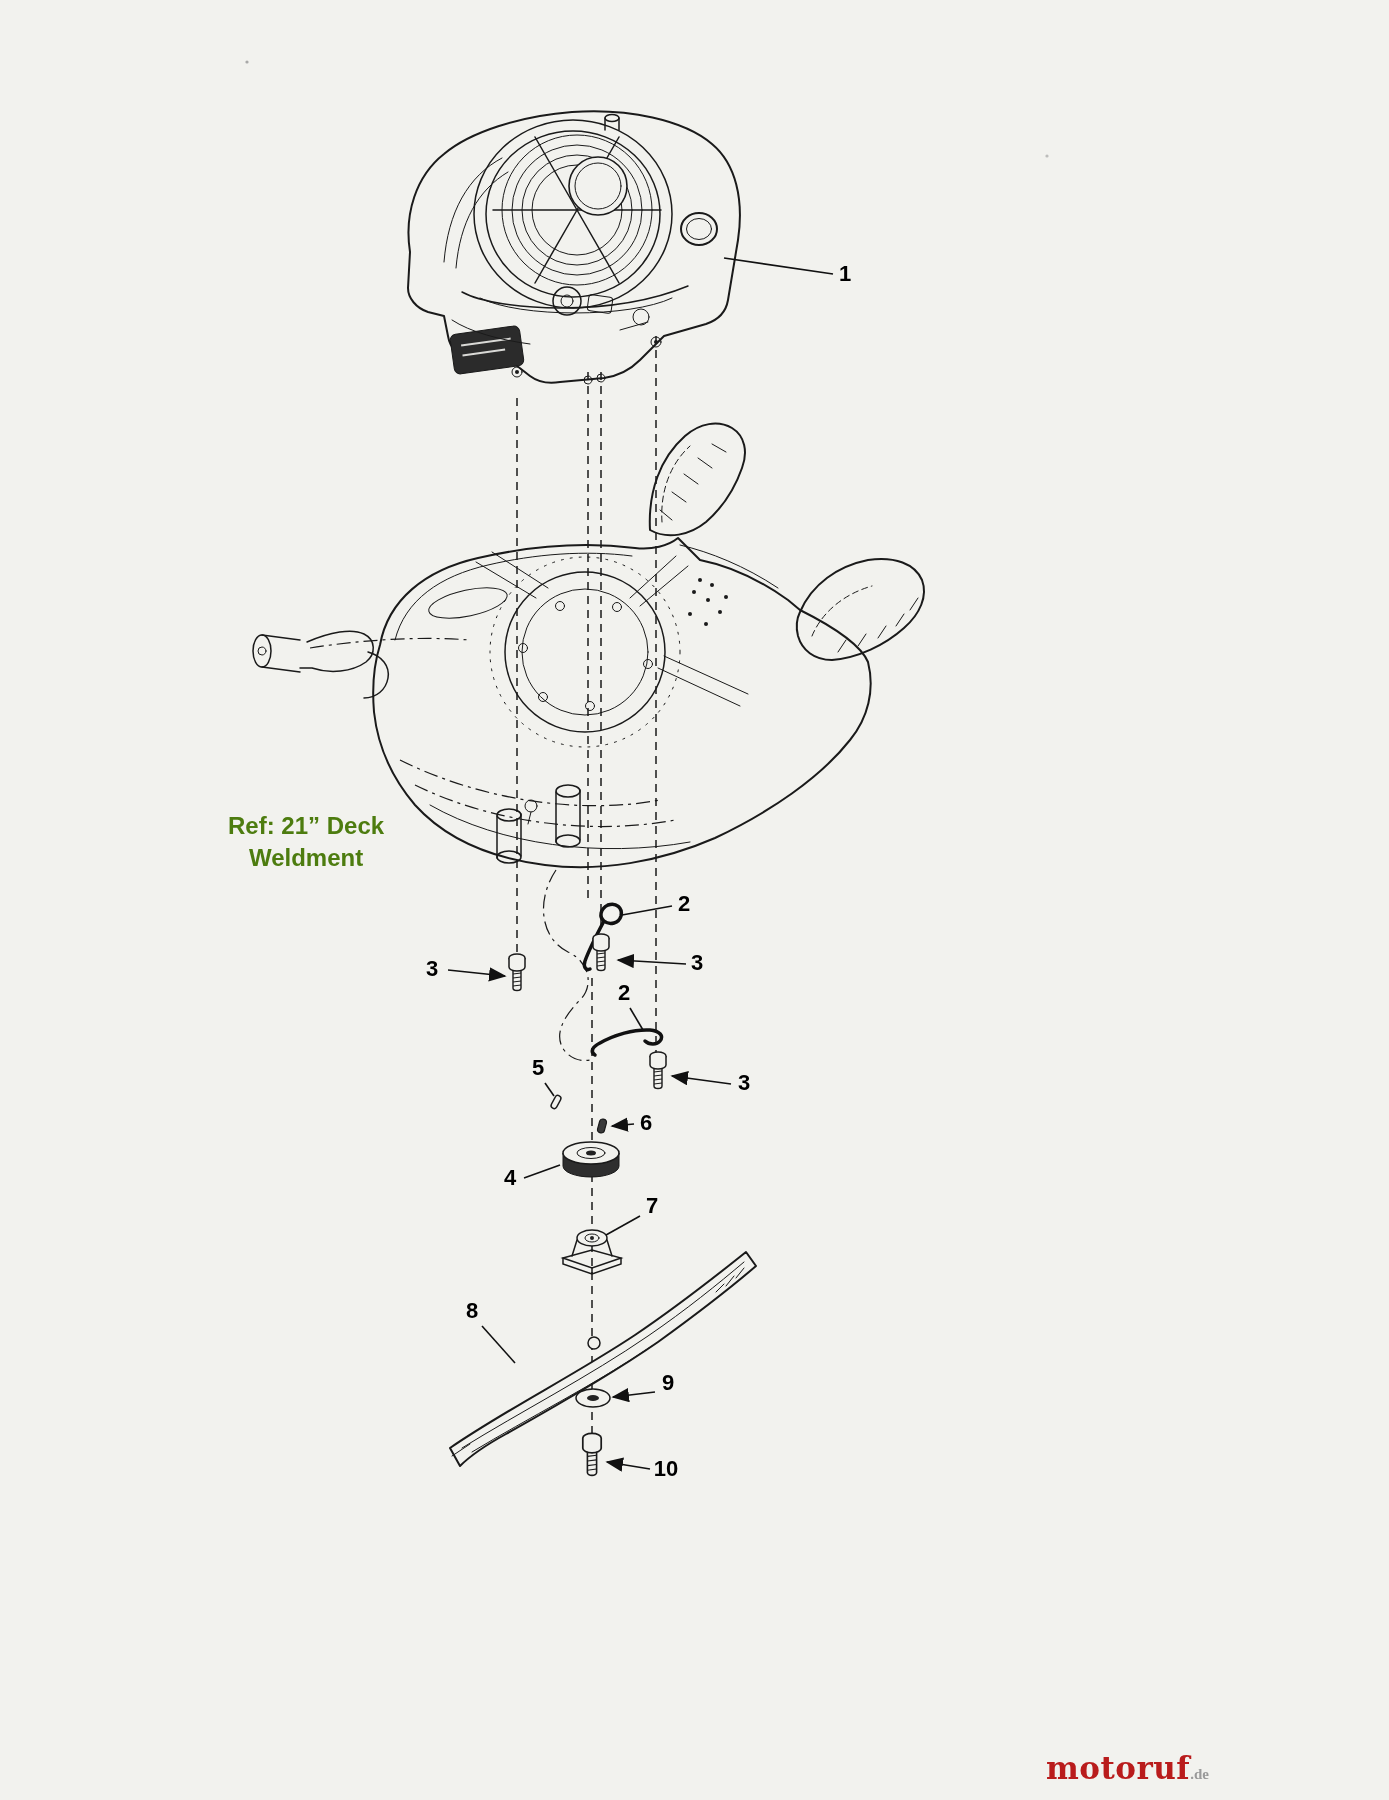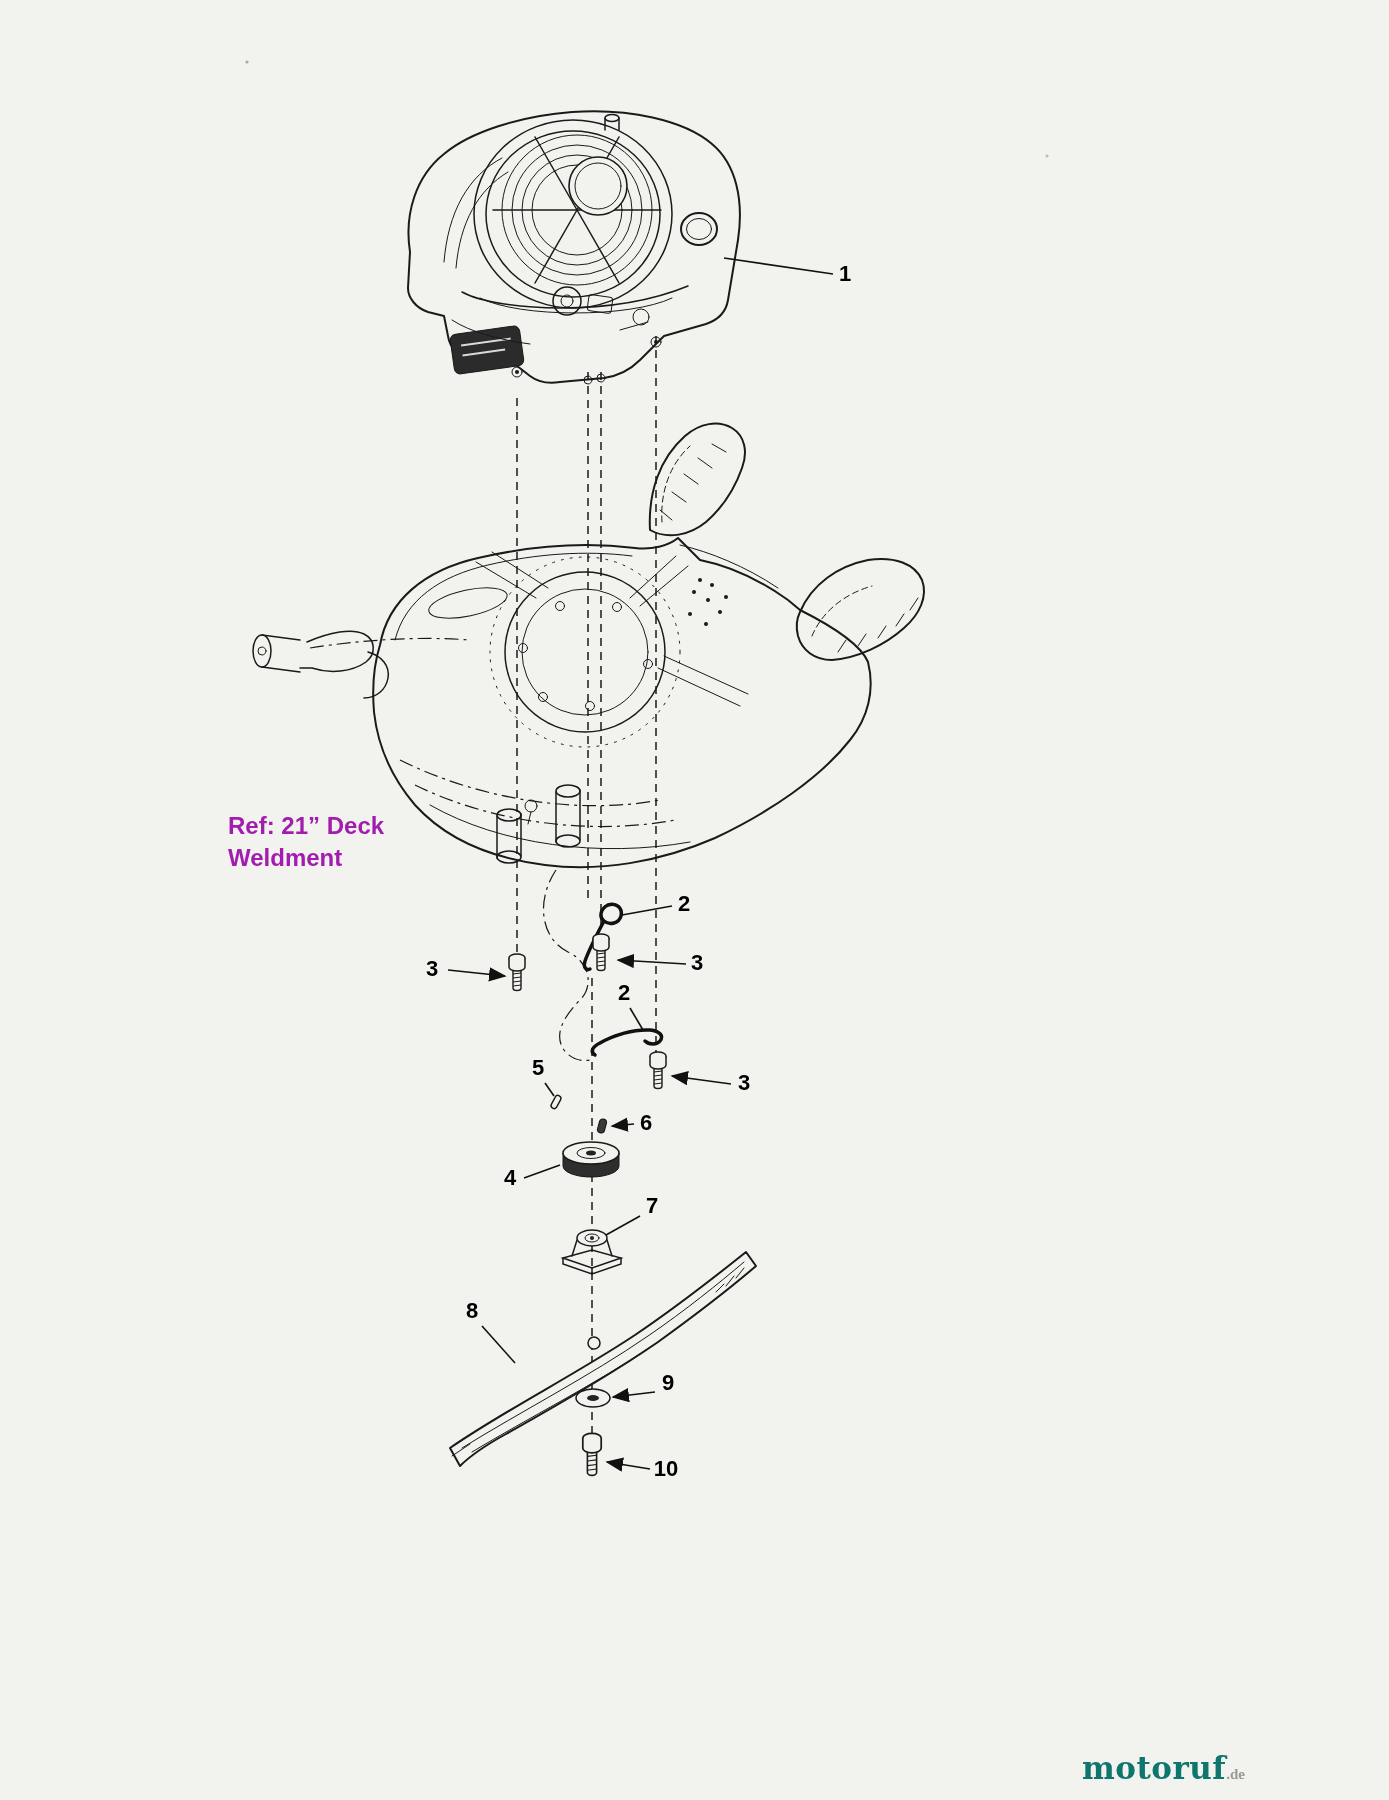--- a/index.html
+++ b/index.html
@@ -17,28 +17,28 @@
   .med{fill:none;stroke:#1a1a1a;stroke-width:1.5;stroke-linecap:round;}
   .dash{fill:none;stroke:#1a1a1a;stroke-width:1.5;stroke-dasharray:8 6;}
   .dashdot{fill:none;stroke:#1a1a1a;stroke-width:1.2;stroke-dasharray:14 5 3 5;}
   .rod{fill:none;stroke:#111;stroke-width:3.5;stroke-linecap:round;}
   .darkfill{fill:#2b2b2b;stroke:#1a1a1a;stroke-width:1;}
   .leader{stroke:#111;stroke-width:1.6;}
   .callout{font:700 22px "Liberation Sans", sans-serif;fill:#000;text-anchor:middle;}
   #ref-label{
     position:absolute;left:228px;top:810px;
     font:700 24px "Liberation Sans", sans-serif;
-    color:#a21caf;line-height:1.35;white-space:nowrap;
+    color:#4d7c0f;line-height:1.35;white-space:nowrap;text-align:center;
   }
   #watermark{
     position:absolute;left:1046px;top:1750px;
     font-family:"DejaVu Serif", serif;
     font-weight:700;white-space:nowrap;
   }
-  #watermark .brand{font-size:31px;color:#0f766e;letter-spacing:0.5px;margin-left:36px;}
+  #watermark .brand{font-size:31px;color:#b91c1c;letter-spacing:0.5px;}
   #watermark .tld{font-size:15px;color:#9a9a9a;font-family:Liberation Serif, serif;}
 </style>
 </head>
 <body>
 
 <div id="page">
 
 <svg id="drawing" width="1389" height="1800" viewBox="0 0 1389 1800" xmlns="http://www.w3.org/2000/svg">
   <defs>
     <marker id="arrowhead" markerWidth="11" markerHeight="9" refX="10" refY="4.5" orient="auto">

